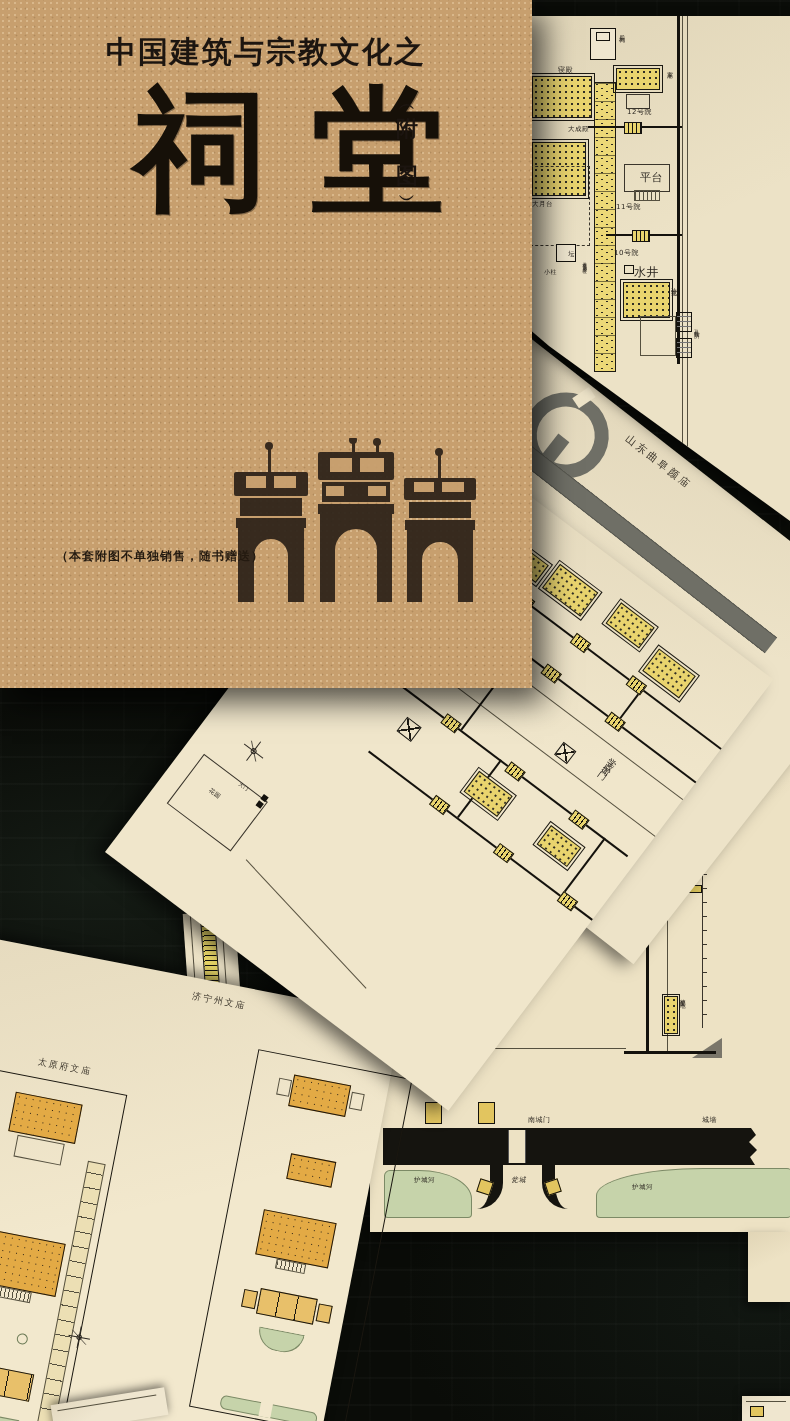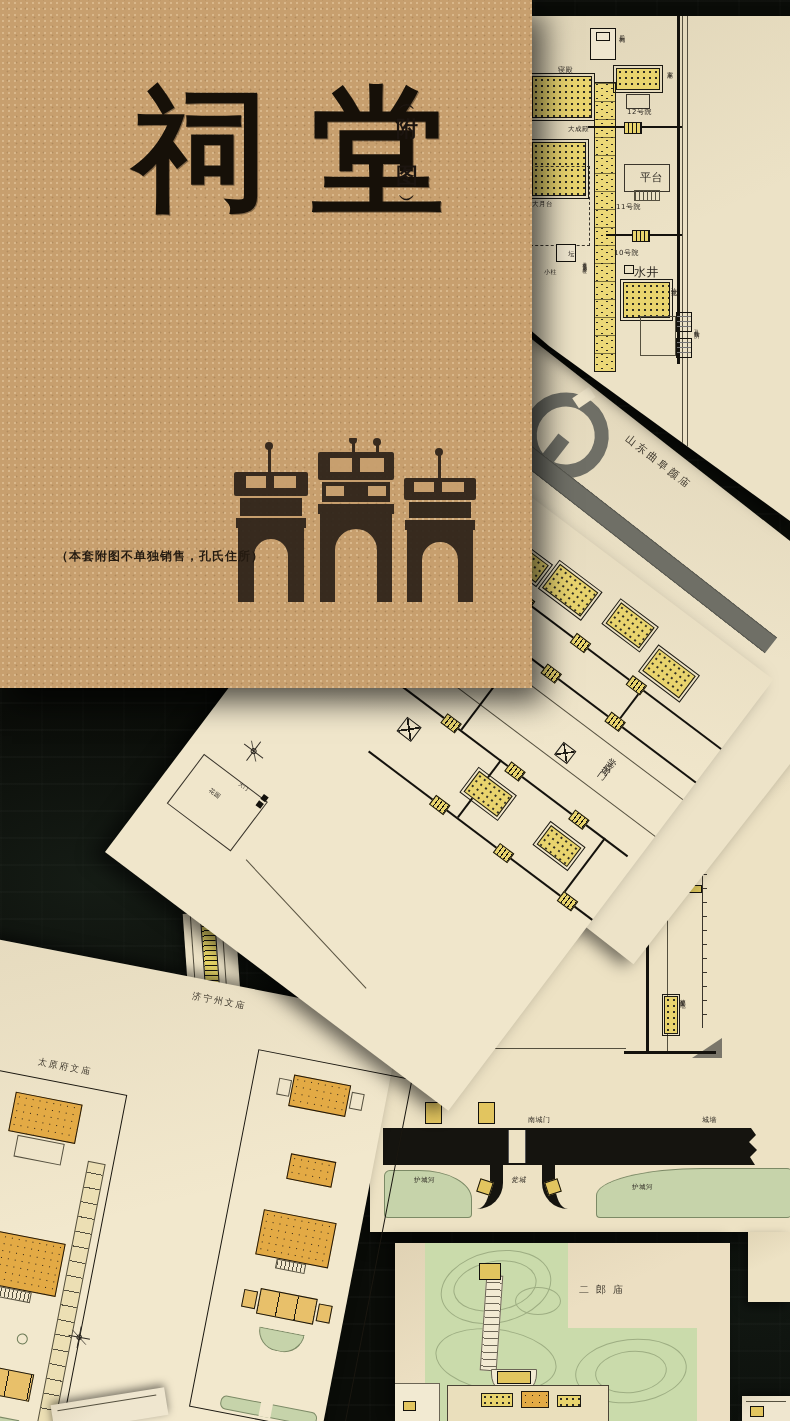--- a/index.html
+++ b/index.html
@@ -137,42 +137,20 @@
         <span class="lbl" style="left: 86px; top: 233px; font-size: 7px;">10号院</span>
         <span class="lbl" style="left: 106px; top: 250px; font-size: 12px;">水井</span>
         <span class="lbl" style="left: 40px; top: 235px; font-size: 6.5px;">坛</span>
         <span class="lbl" style="left: 16px; top: 253px; font-size: 6px;">小柱</span>
         <span class="lbl v" style="left: 54px; top: 242px; font-size: 4.5px;">供奉孔子弟子牌位</span>
         <span class="lbl v" style="left: 142px; top: 267px; font-size: 6px;">诗礼堂</span>
         <span class="lbl v" style="left: 166px; top: 309px; font-size: 5.5px;">孔氏住所</span>
       </div>
   </div>
 
-  <div class="sheet paper" style="left:395px;top:1243px;width:335px;height:178px;background-color:#ecdfc2;box-shadow:-5px -4px 12px rgba(0,0,0,.45);">
-    <div style="position:absolute;inset:0;background:#cadbab;
-         clip-path:polygon(30px 0,173px 0,173px 85px,302px 85px,302px 178px,30px 178px);"></div>
-    <div class="contour" style="left:45px;top:8px;width:110px;height:70px;transform:rotate(-12deg);"></div>
-    <div class="contour" style="left:58px;top:18px;width:82px;height:48px;transform:rotate(-10deg);"></div>
-    <div class="contour" style="left:120px;top:44px;width:44px;height:26px;"></div>
-    <div class="contour" style="left:40px;top:86px;width:120px;height:60px;transform:rotate(8deg);"></div>
-    <div class="contour" style="left:180px;top:96px;width:110px;height:62px;transform:rotate(-6deg);"></div>
-    <div class="contour" style="left:200px;top:108px;width:70px;height:40px;transform:rotate(-6deg);"></div>
-    <div class="t-b" style="left:184px;top:40px;font-size:10px;letter-spacing:7px;color:#3a342a;">二郎庙</div>
-    <div style="position:absolute;left:88px;top:32px;width:15px;height:94px;background:#f2ead2;border:1px solid #6b6555;
-         background-image:repeating-linear-gradient(180deg,transparent 0 6px,#6b6555 6px 7px);transform:rotate(4deg);"></div>
-    <div style="position:absolute;left:84px;top:20px;width:20px;height:15px;background:#e2c55f;border:1.5px solid #14120d;"></div>
-    <div style="position:absolute;left:96px;top:126px;width:44px;height:26px;background:#f2ead2;border:1px solid #6b6555;border-radius:0 0 44px 44px;"></div>
-    <div style="position:absolute;left:102px;top:128px;width:32px;height:11px;background:#e2c55f;border:1px solid #14120d;"></div>
-    <div class="outline" style="left:52px;top:142px;width:160px;height:36px;background:#eadfbc;border-color:#4a4436;"></div>
-    <div class="hall" style="left:86px;top:150px;width:30px;height:12px;outline:none;"></div>
-    <div class="ohall" style="left:126px;top:148px;width:26px;height:15px;"></div>
-    <div class="hall" style="left:162px;top:152px;width:22px;height:10px;outline:none;"></div>
-    <div style="position:absolute;left:0;top:140px;width:44px;height:38px;background:#f2ead2;border-top:1px solid #6b6555;border-right:1px solid #6b6555;"></div>
-    <div style="position:absolute;left:8px;top:158px;width:11px;height:8px;background:#e2c55f;border:1px solid #14120d;"></div>
-  </div>
 
   <div class="sheet paper" style="left:186px;top:912px;width:52px;height:96px;background-color:#efe5c9;transform:rotate(-4deg);box-shadow:-3px 4px 8px rgba(0,0,0,.45);">
     <div style="position:absolute;left:17px;top:2px;width:13px;height:92px;border-left:1.5px solid #14120d;border-right:1.5px solid #14120d;
          background:repeating-linear-gradient(0deg,#14120d 0 1px,#ead869 1px 5px);"></div>
     <div class="tline" style="left:7px;top:0;width:1px;height:96px;"></div>
     <div class="tline" style="left:38px;top:0;width:1px;height:96px;"></div>
   </div>
 
   <div class="sheet paper" style="left:-25px;top:935px;width:435px;height:560px;background-color:#f2e8cd;transform-origin:0 0;transform:rotate(11deg);box-shadow:-6px -5px 14px rgba(0,0,0,.5);">
     <div class="t-b" style="left:225px;top:12px;font-size:9px;letter-spacing:2px;color:#3a342a;">济宁州文庙</div>
@@ -279,20 +257,21 @@
     <div style="position:absolute;left:8px;top:10px;width:12px;height:9px;background:#e2c55f;border:1px solid #14120d;"></div>
   </div>
 
   <div class="sheet" style="left:0;top:0;width:532px;height:688px;
        background-color:#c79f6e;
        background-image:
          radial-gradient(rgba(255,236,200,.33) .7px,transparent 1.2px),
          radial-gradient(rgba(118,84,46,.26) .7px,transparent 1.2px);
        background-size:6px 6px,9px 9px;background-position:0 0,3px 4px;
        box-shadow:12px 14px 28px rgba(0,0,0,.65);">
+    <div class="t-b" style="left:0;top:32px;width:532px;text-align:center;font-family:'DejaVu Serif',serif;font-weight:700;font-size:30px;letter-spacing:2px;color:#1c1510;">中国建筑与宗教文化之</div>
     <div class="t-b" style="left:96px;top:62px;font-family:'DejaVu Serif',serif;font-weight:700;font-size:132px;letter-spacing:46px;color:#161008;text-shadow:1px 1px 0 rgba(22,16,8,.4);margin-left:38px;">祠堂</div>
     <div style="position:absolute;left:392px;top:96px;width:30px;text-align:center;font-family:'DejaVu Serif',serif;font-weight:700;font-size:22px;line-height:1.5;color:#1c1510;">
       <span style="display:block;font-size:16px;line-height:1;">︵</span>
       <span style="display:block;">附</span>
       <span style="display:block;margin-top:14px;">图</span>
       <span style="display:block;font-size:16px;line-height:1;">︶</span>
     </div>
 
     <svg style="position:absolute;left:226px;top:438px;opacity:.92;" width="256" height="164" viewBox="0 0 256 164">
       <g fill="#2b2118">
@@ -321,16 +300,16 @@
         <rect x="20" y="38" width="20" height="12"></rect>
           <rect x="48" y="38" width="22" height="12"></rect>
         <rect x="104" y="20" width="22" height="14"></rect>
           <rect x="134" y="20" width="24" height="14"></rect>
         <rect x="188" y="44" width="20" height="10"></rect>
           <rect x="216" y="44" width="22" height="10"></rect>
         <rect x="100" y="48" width="18" height="10"></rect>
           <rect x="142" y="48" width="18" height="10"></rect>
       </g>
     </svg>
-    <div class="t-b" style="left:56px;top:548px;font-family:'DejaVu Serif',serif;font-weight:700;font-size:12px;letter-spacing:1px;color:#241a10;">（本套附图不单独销售，孔氏住所）</div>
+    <div class="t-b" style="left:56px;top:548px;font-family:'DejaVu Serif',serif;font-weight:700;font-size:12px;letter-spacing:1px;color:#241a10;">（本套附图不单独销售，随书赠送）</div>
   </div>
 
 </div>
 
 </body></html>

